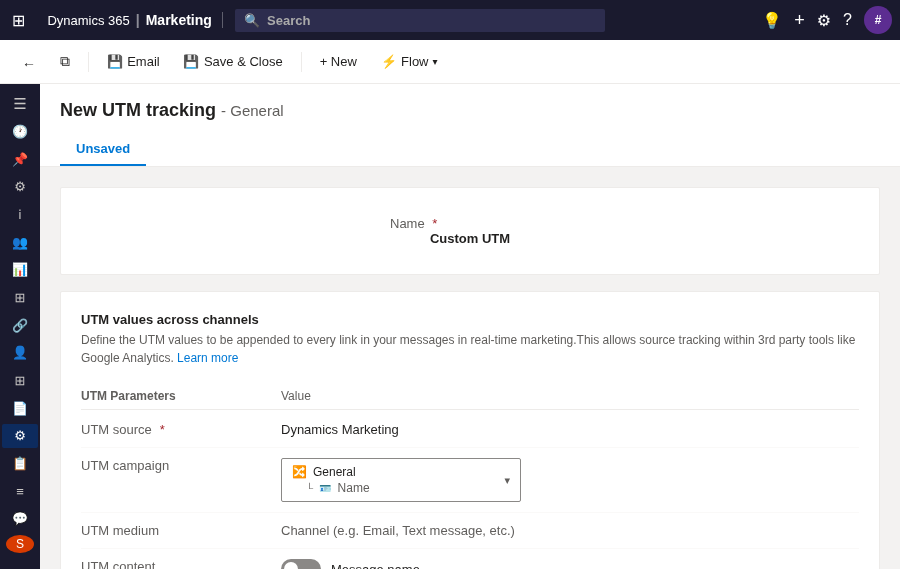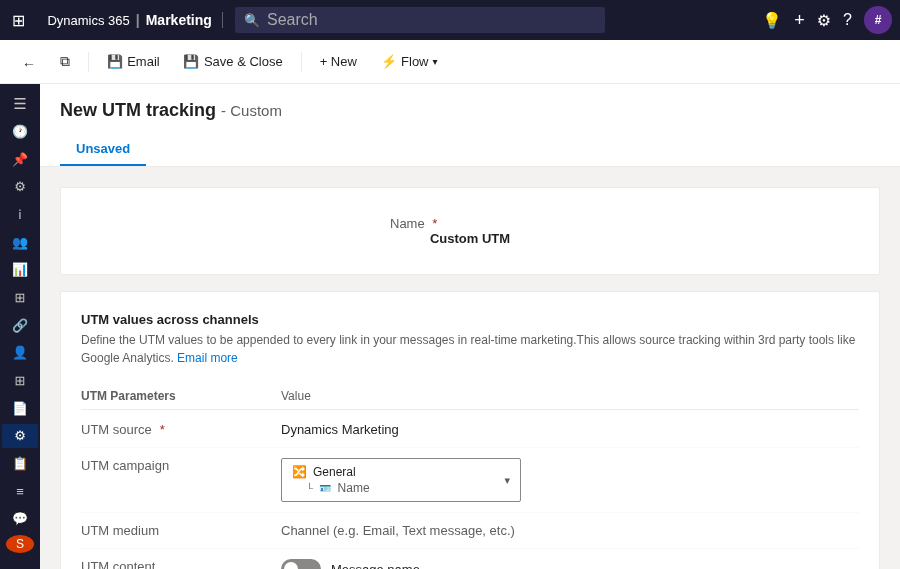--- a/index.html
+++ b/index.html
@@ -8,21 +8,21 @@
     
     .top-nav {
       display: flex; align-items: center; background: #1a1a2e; height: 40px; padding: 0 8px; gap: 8px;
     }
     .top-nav .waffle-icon { color: white; font-size: 16px; cursor: pointer; padding: 4px; }
     .top-nav .brand { display: flex; align-items: center; gap: 6px; color: white; font-size: 14px; font-weight: 600; padding: 0 10px; border-right: 1px solid rgba(255,255,255,0.3); margin-right: 4px; }
     .top-nav .brand .d365 { font-weight: 400; font-size: 13px; }
     .search-bar {
       flex: 1; max-width: 370px; display: flex; align-items: center; background: #2d2d4e; border-radius: 2px; padding: 4px 10px; gap: 6px;
     }
-    .search-bar input { background: transparent; border: none; outline: none; color: #e5e5e5; font-size: 16px; width: 100%; }
+    .search-bar input { background: transparent; border: none; outline: none; color: #e5e5e5; font-size: 13px; width: 100%; font-weight: bold; }
     .search-bar input::placeholder { color: #aaa; }
     .top-nav-icons { margin-left: auto; display: flex; align-items: center; gap: 12px; color: white; font-size: 16px; }
     .top-nav-icons .avatar { width: 28px; height: 28px; border-radius: 50%; background: #5c2d91; display: flex; align-items: center; justify-content: center; color: white; font-size: 12px; font-weight: 600; }
 
     
     .toolbar {
       display: flex; align-items: center; background: white; border-bottom: 1px solid #edebe9; padding: 6px 12px; gap: 4px; height: 44px;
     }
     .toolbar-btn {
       display: flex; align-items: center; gap: 4px; padding: 4px 10px; border: none; background: transparent; cursor: pointer; font-size: 13px; color: #201f1e; border-radius: 2px;
@@ -164,21 +164,21 @@
     <div class="sidebar-item" style="font-size:13px">≡</div>
     <div class="sidebar-item" style="font-size:13px">💬</div>
     <div class="sidebar-item" style="background:#d83b01; border-radius:50%; width:28px; height:28px; display:flex; align-items:center; justify-content:center; color:white; font-size:12px; margin-top:auto; margin-bottom:8px;">S</div>
   </div>
 
   <div class="main">
 
     <div class="page-header">
       <div class="page-title">
         <span>New UTM tracking</span>
-        <span class="unsaved">- Custom</span>
+        <span class="unsaved">- General</span>
       </div>
       <div class="tabs">
         <div class="tab active">
           <span>Unsaved</span>
         </div>
       </div>
     </div>
 
     <div class="content">
 
@@ -189,21 +189,21 @@
             <span class="form-required">*</span>
           </div>
           <div class="form-value">Custom UTM</div>
         </div>
       </div>
 
       <div class="utm-section">
         <div class="utm-section-title">UTM values across channels</div>
         <div class="utm-section-desc">
           <span>Define the UTM values to be appended to every link in your messages in real-time marketing.This allows source tracking within 3rd party tools like Google Analytics.</span>
-          <a href="#">Email more</a>
+          <a href="#">Learn more</a>
         </div>
 
         <div class="utm-table-header">
           <div class="utm-col-param">UTM Parameters</div>
           <div class="utm-col-value">Value</div>
         </div>
 
         <div class="utm-row">
           <div class="utm-param">
             <span>UTM source</span>

